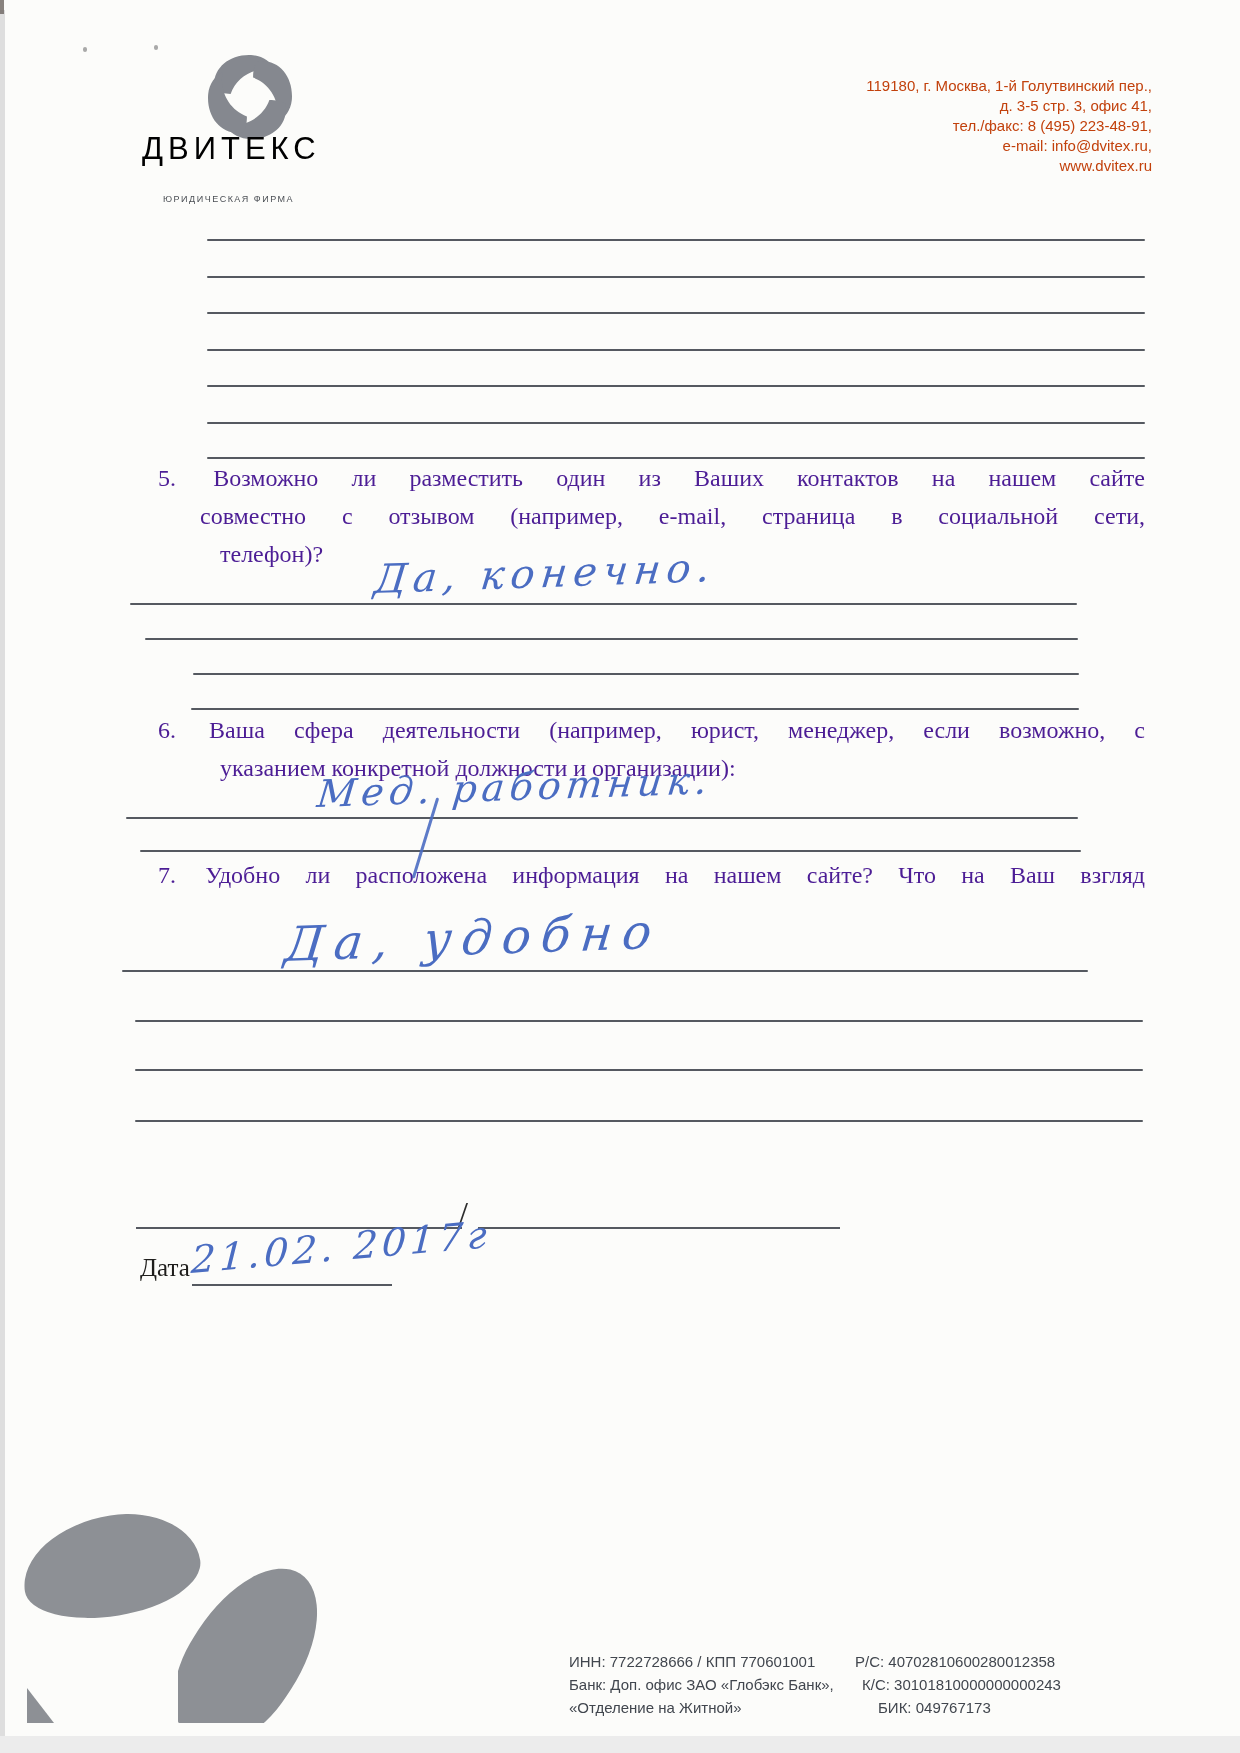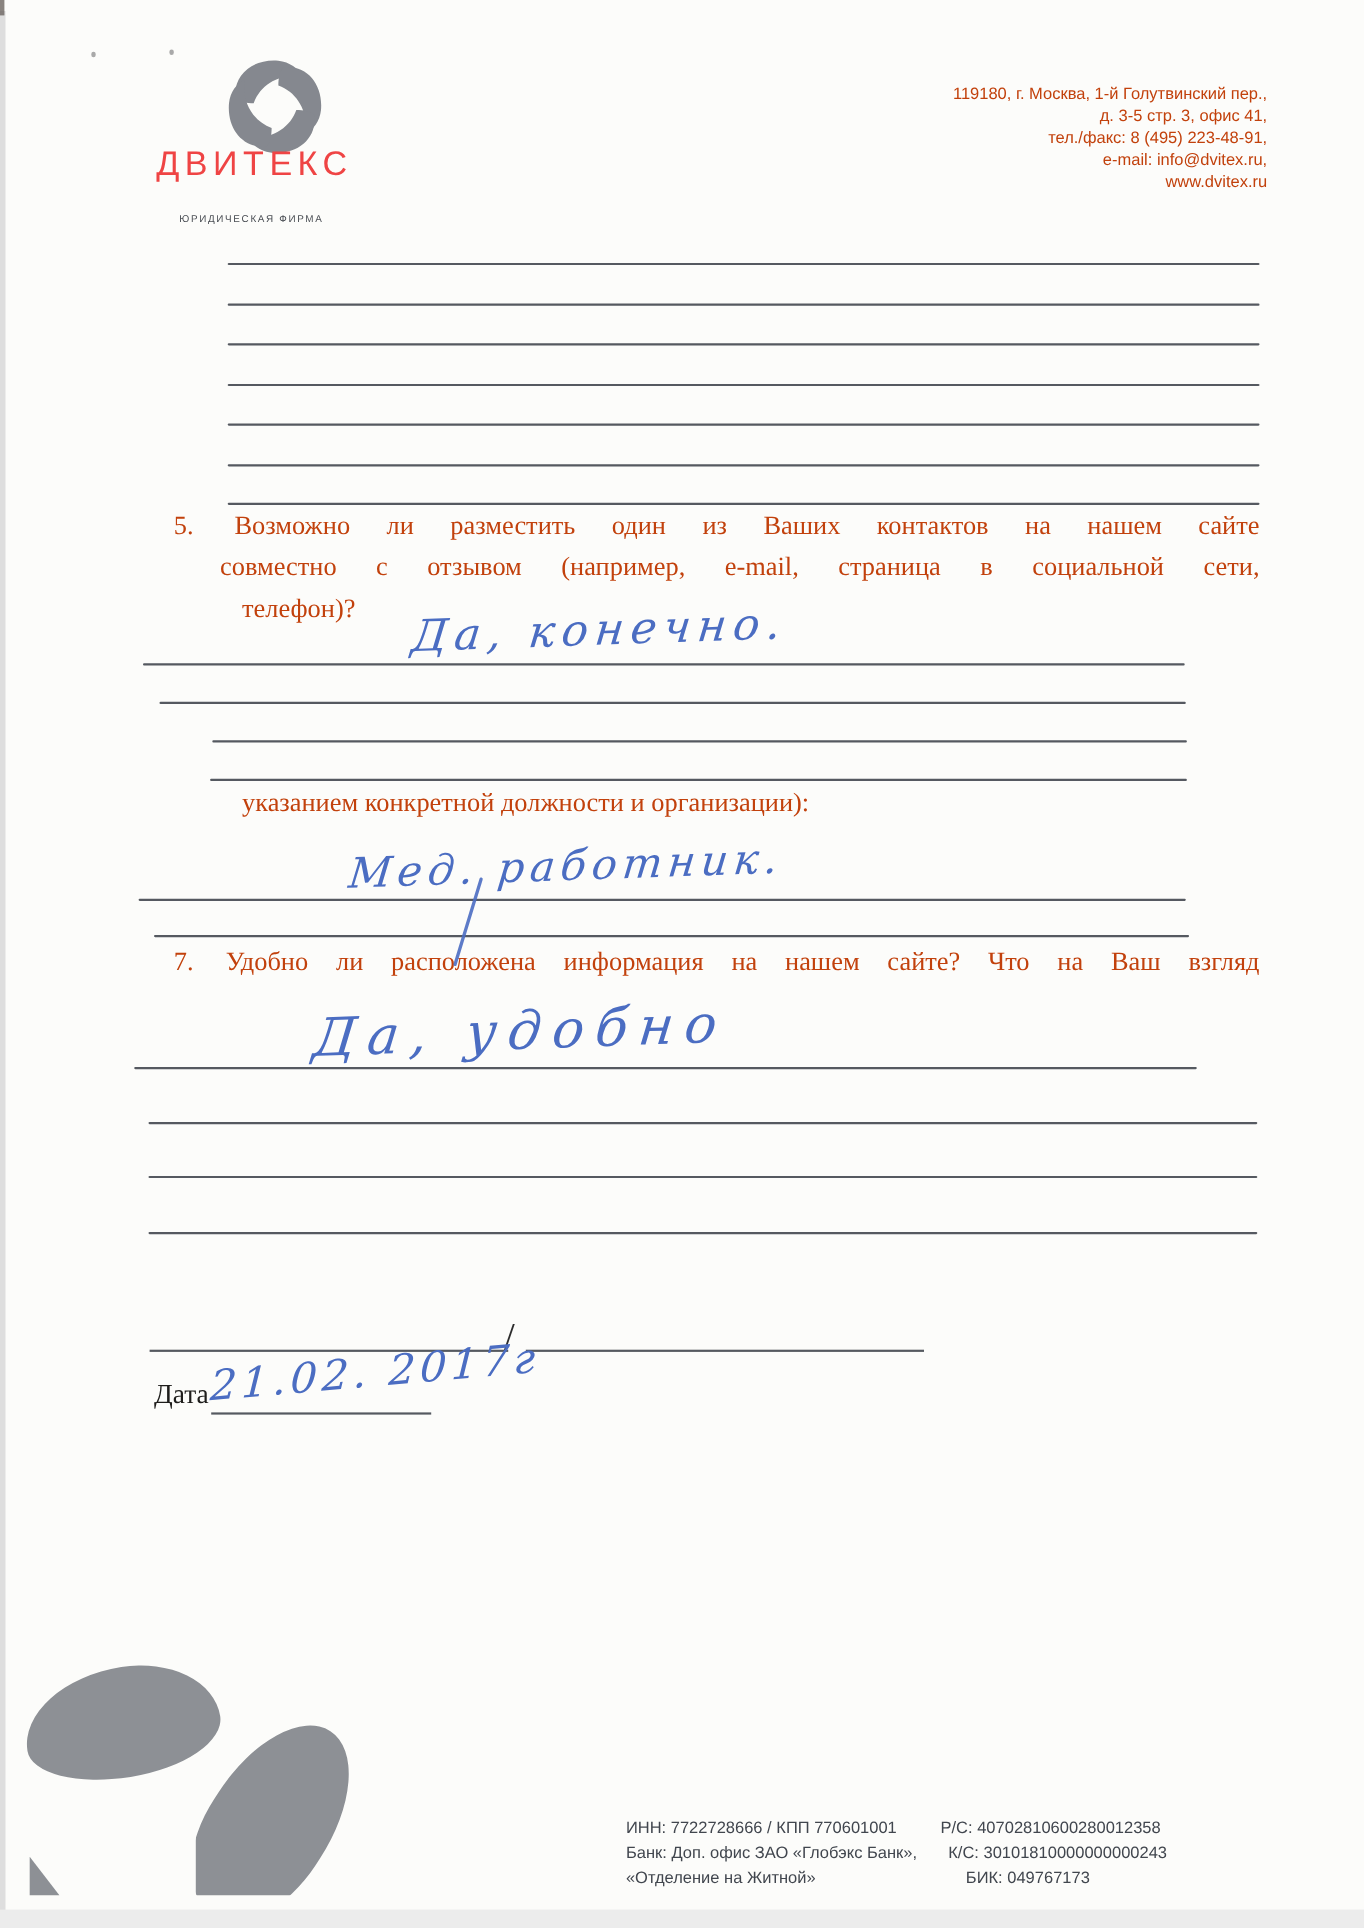--- a/index.html
+++ b/index.html
@@ -1,29 +1,29 @@
 <!DOCTYPE html>
 <html><head>
 <meta charset="utf-8">
 <style>
   html,body{margin:0;padding:0;background:#fbfbf9;}
   #page{position:relative;width:1240px;height:1753px;background:#fcfcfa;overflow:hidden;
         font-family:"Liberation Sans",sans-serif;color:#1e1d1b;}
   
   .logo-word{position:absolute;left:142px;top:131px;font-size:31px;letter-spacing:5px;
-             color:#ef4444;font-weight:500;}
+             color:#000000;font-weight:500;}
   .logo-tag{position:absolute;left:163px;top:194px;font-size:9px;letter-spacing:1.5px;color:#4a4e54;}
   .logo-mark{position:absolute;left:197px;top:46px;width:106px;height:102px;}
   .addr{position:absolute;top:76px;right:88px;width:420px;text-align:right;
         font-size:15px;line-height:20px;color:#c2410c;}
   
   .rline{position:absolute;height:2px;background:#3d424a;opacity:.88;border-radius:1px;}
   
   .q{position:absolute;left:158px;width:987px;font-family:"Liberation Serif",serif;
-     font-size:24px;line-height:38px;color:#c2410c;}
+     font-size:24px;line-height:38px;color:#4c1d95;}
   .qline{text-align:justify;text-align-last:justify;}
   .qline.cont{margin-left:42px;}
   .qline.endline{text-align:center;text-align-last:left;margin-left:62px;}
   .qnum{padding-right:4px;}
   
   .hand{position:absolute;font-family:"DejaVu Serif",serif;font-style:italic;color:#4b6dc2;
         white-space:nowrap;transform:skewX(-8deg) rotate(-2deg);transform-origin:left bottom;z-index:5;}
   .stroke{position:absolute;width:3px;background:#4b6dc2;border-radius:2px;z-index:5;opacity:.9;}
   
   .sigline{position:absolute;height:2px;background:#3d424a;opacity:.88;}
@@ -73,20 +73,21 @@
   </div>
 
   <div class="q" style="top:459px">
     <div class="qline"><span class="qnum">5.</span> <span>Возможно ли разместить один из Ваших контактов на нашем сайте</span></div>
     <div class="qline cont">совместно с отзывом (например, e-mail, страница в социальной сети,</div>
     <div class="qline endline">телефон)?</div>
   </div>
   <div class="hand" style="left:372px;top:556px;font-size:40px;letter-spacing:6px;">Да, конечно.</div>
 
   <div class="q" style="top:711px">
+    <div class="qline"><span class="qnum">6.</span> <span>Ваша сфера деятельности (например, юрист, менеджер, если возможно, с</span></div>
     <div class="qline endline">указанием конкретной должности и организации):</div>
   </div>
   <div class="hand" style="left:315px;top:772px;font-size:38px;letter-spacing:5px;">Мед. работник.</div>
   <div class="stroke" style="left:424px;top:796px;height:84px;transform:rotate(17deg);"></div>
 
   <div class="q" style="top:856px">
     <div class="qline"><span class="qnum">7.</span> <span>Удобно ли расположена информация на нашем сайте? Что на Ваш взгляд</span></div>
   </div>
   <div class="hand" style="left:282px;top:916px;font-size:48px;letter-spacing:10px;">Да, удобно</div>
 

